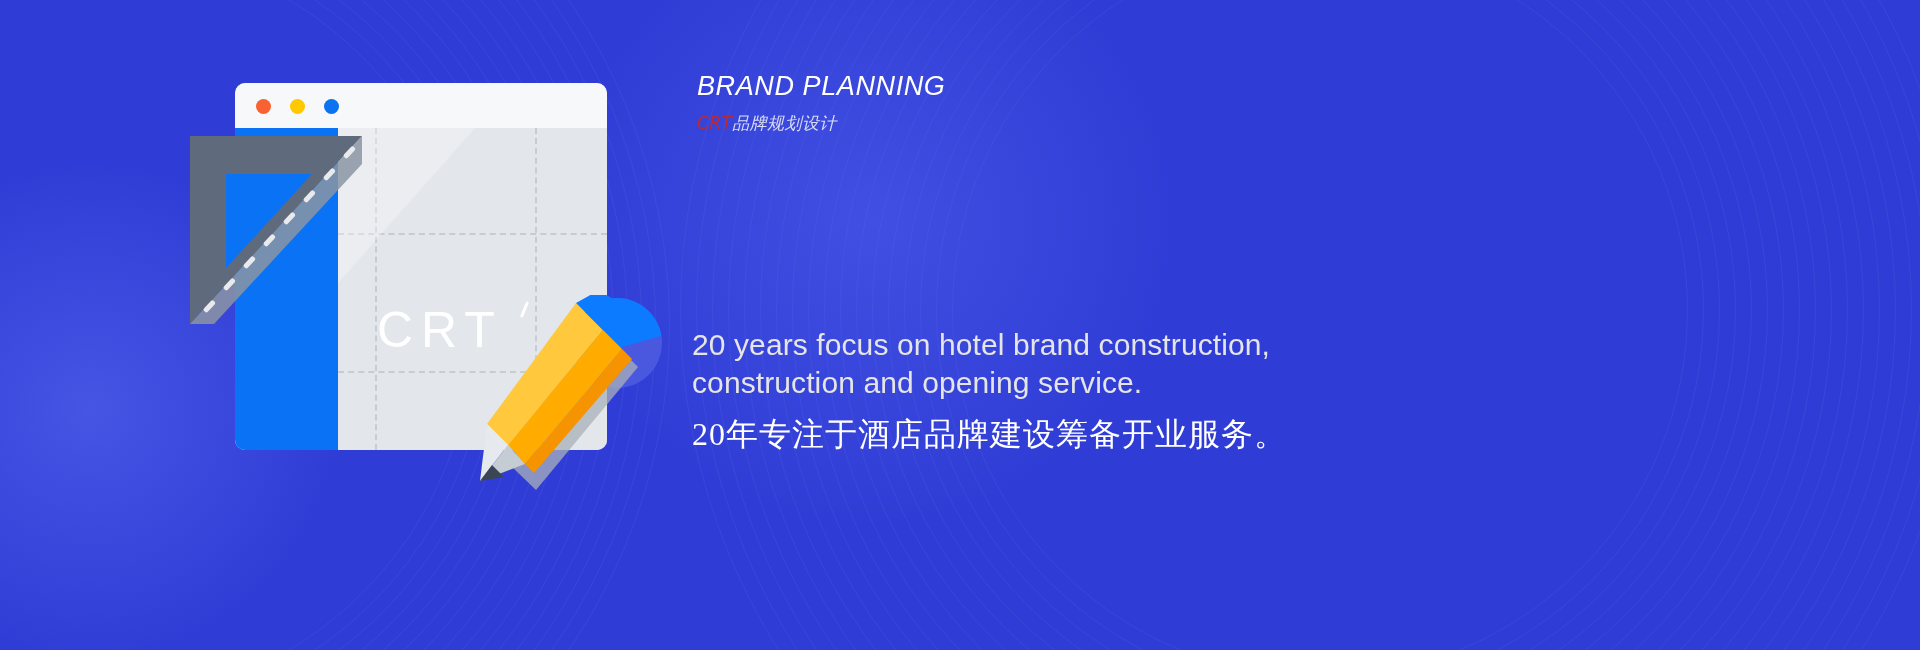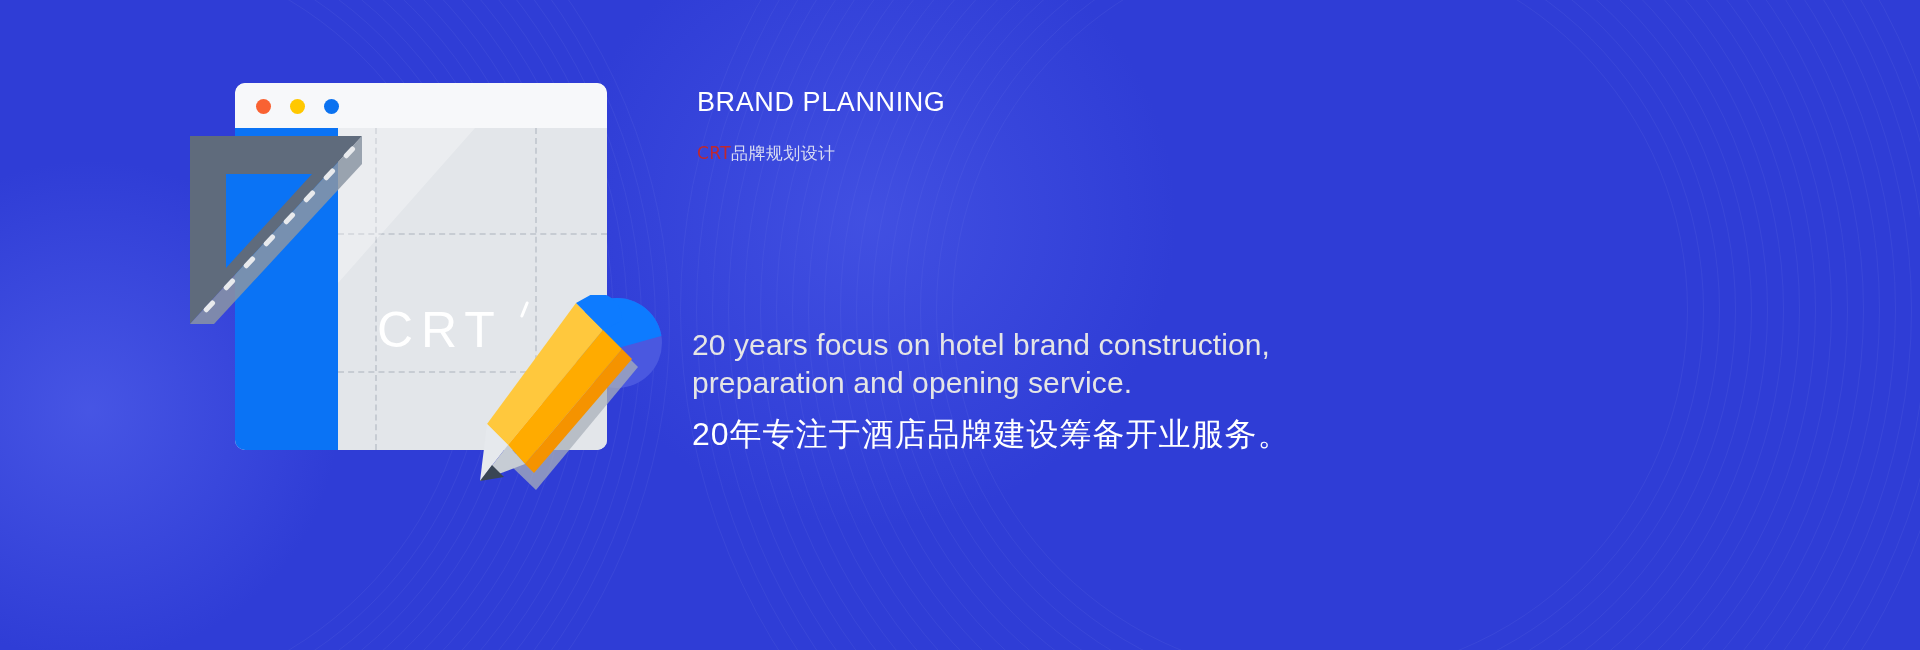--- a/index.html
+++ b/index.html
@@ -151,33 +151,34 @@
     clip-path: polygon(0 0, 100% 0, 100% 42%, 0 70%);
   }
 
   
   .pencil { position: absolute; left: 290px; top: 235px; width: 215px; height: 215px; }
 
   
   #headline-block {
     position: absolute;
     left: 697px;
-    top: 88px;
+    top: 72px;
     width: 640px;
+    font-style: italic;
   }
   .headline {
     color: #ffffff;
     font-size: 27px;
     line-height: 29px;
     letter-spacing: 0.6px;
     font-weight: 400;
     font-family: "Liberation Sans", sans-serif;
   }
   .subhead {
-    margin-top: 25px;
+    margin-top: 11px;
     font-size: 17px;
     color: #d9dcf2;
     letter-spacing: 0.4px;
     font-family: "DejaVu Sans", "Liberation Sans", sans-serif;
     white-space: nowrap;
   }
   .subhead .crt-red { color: #c0282d; }
 
   #tagline-block {
     position: absolute;
@@ -192,21 +193,21 @@
     font-weight: 400;
     letter-spacing: 0.1px;
     font-family: "Liberation Sans", sans-serif;
   }
   .tag-cn {
     margin-top: 12px;
     color: #ffffff;
     font-size: 32px;
     line-height: 40px;
     letter-spacing: 1px;
-    font-family: Liberation Sans, sans-serif;
+    font-family: Liberation Serif, serif;
     white-space: nowrap;
   }
 </style>
 </head>
 <body>
 
 <div id="banner">
 
   <div class="arcgroup" style="left:-480px; top:-250px; width:1300px; height:1150px;">
     <div class="ring" style="left:0px;  top:0px;  width:1150px; height:1150px;"></div>
@@ -318,17 +319,17 @@
     </svg>
   </div>
 
   <div id="headline-block">
     <div class="headline">BRAND PLANNING</div>
     <div class="subhead"><span class="crt-red">CRT</span><span>品牌规划设计</span></div>
   </div>
 
   <div id="tagline-block">
     <div class="tag-en">20 years focus on hotel brand construction,</div>
-    <div class="tag-en">preparation and opening service.</div>
+    <div class="tag-en">construction and opening service.</div>
     <div class="tag-cn">20年专注于酒店品牌建设筹备开业服务。</div>
   </div>
 
 </div>
 
 </body></html>

